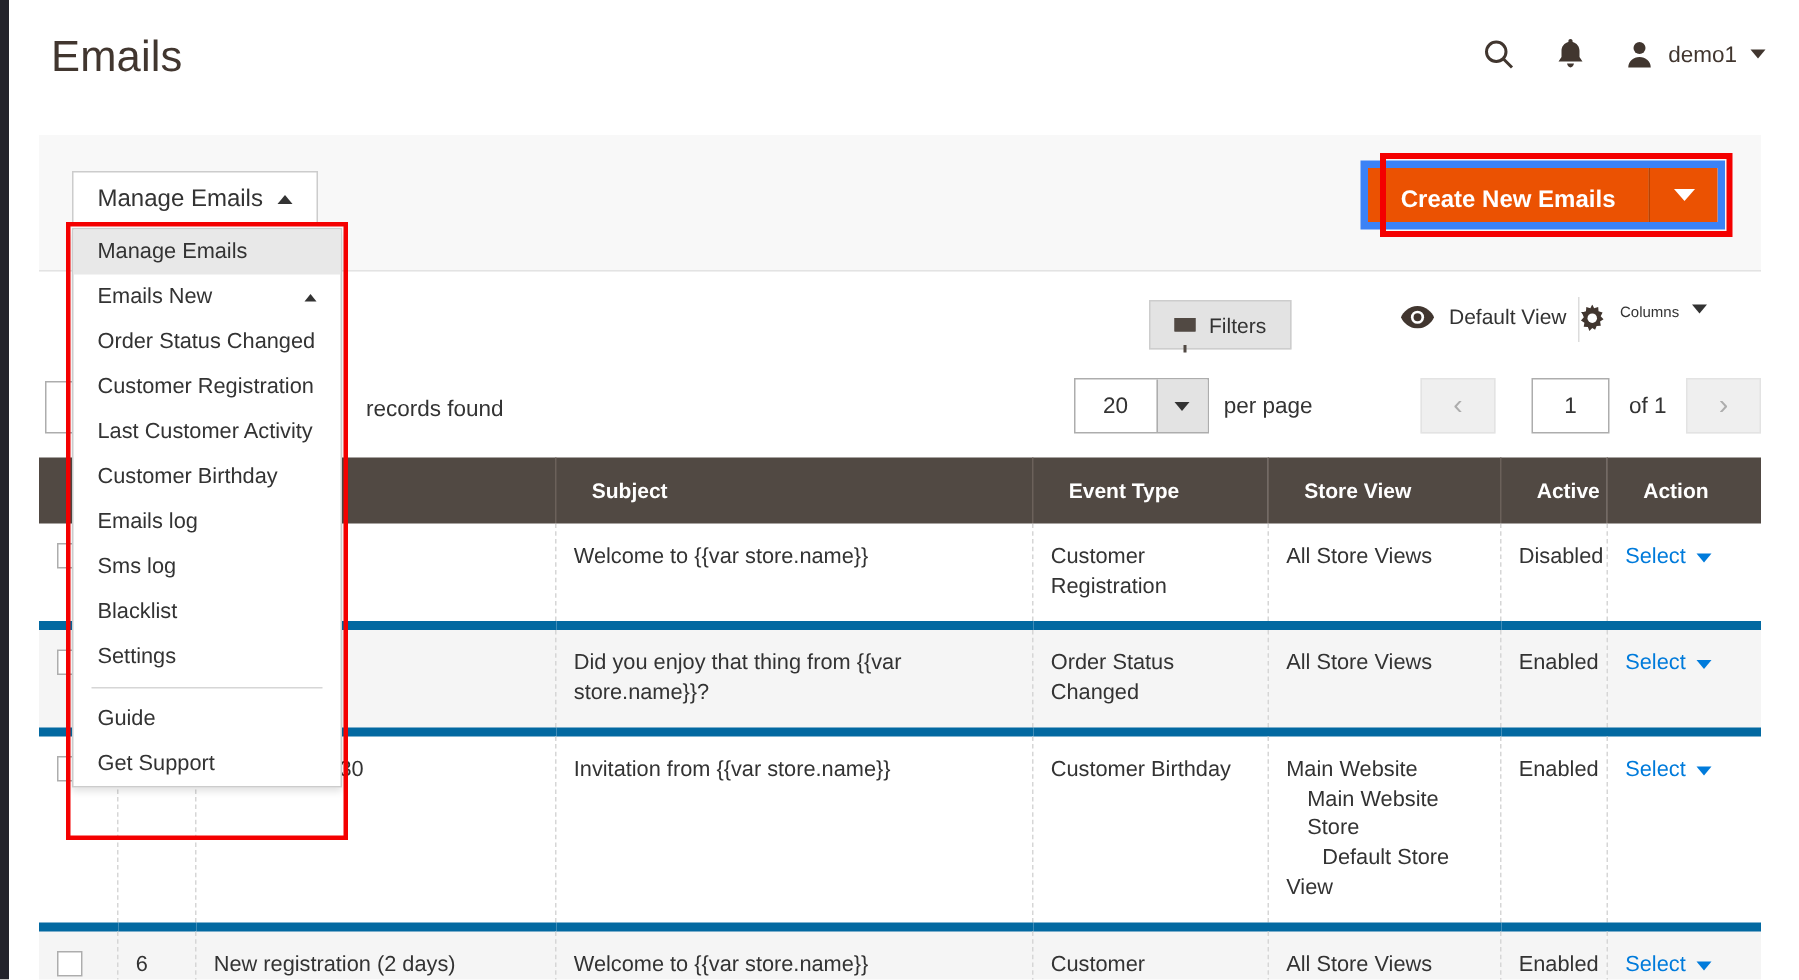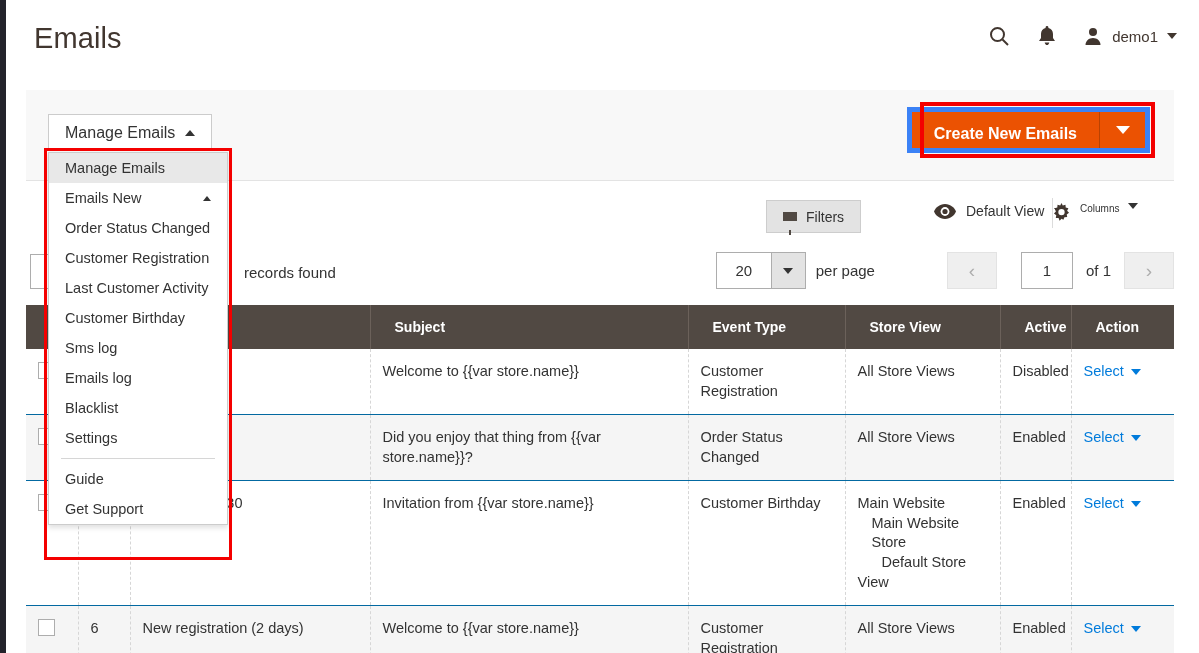--- a/index.html
+++ b/index.html
@@ -184,21 +184,21 @@
   .grid { position: absolute; left: 26px; top: 305px; width: 1148px; }
   table { width: 1148px; border-collapse: collapse; table-layout: fixed; }
   thead th {
     background: #514943; color: #fff; font-size: 14px; font-weight: bold;
     text-align: left; padding: 14px 24px; vertical-align: middle;
     border-right: 1px solid #6b615a;
   }
   thead th:last-child { border-right: none; }
   tbody td {
     font-size: 14.5px; color: #333; padding: 13px 12px; vertical-align: top;
-    border-right: 1px dashed #d6d6d6; border-bottom: 1px solid #0369a1;
+    border-right: 1px dashed #d6d6d6; border-bottom: 6px solid #0369a1;
     line-height: 1.35;
   }
   tbody td:last-child { border-right: none; }
   tbody tr.alt td { background: #f5f5f5; }
   .cb {
     width: 17px; height: 17px; border: 1px solid #adadad; background: #fff;
     display: inline-block; cursor: pointer;
   }
   .link-select { color: #007bdb; cursor: pointer; display: inline-flex; align-items: center; gap: 7px; }
   .caret-blue {
@@ -408,26 +408,26 @@
       <div class="menu-item">
         <span>Customer Registration</span>
       </div>
       <div class="menu-item">
         <span>Last Customer Activity</span>
       </div>
       <div class="menu-item">
         <span>Customer Birthday</span>
       </div>
       <div class="menu-item">
+        <span>Emails log</span>
+      </div>
+      <div class="menu-item">
         <span>Sms log</span>
       </div>
       <div class="menu-item">
-        <span>Emails log</span>
-      </div>
-      <div class="menu-item">
         <span>Blacklist</span>
       </div>
       <div class="menu-item">
         <span>Settings</span>
       </div>
       <div class="menu-sep"></div>
       <div class="menu-item">
         <span>Guide</span>
       </div>
       <div class="menu-item">

